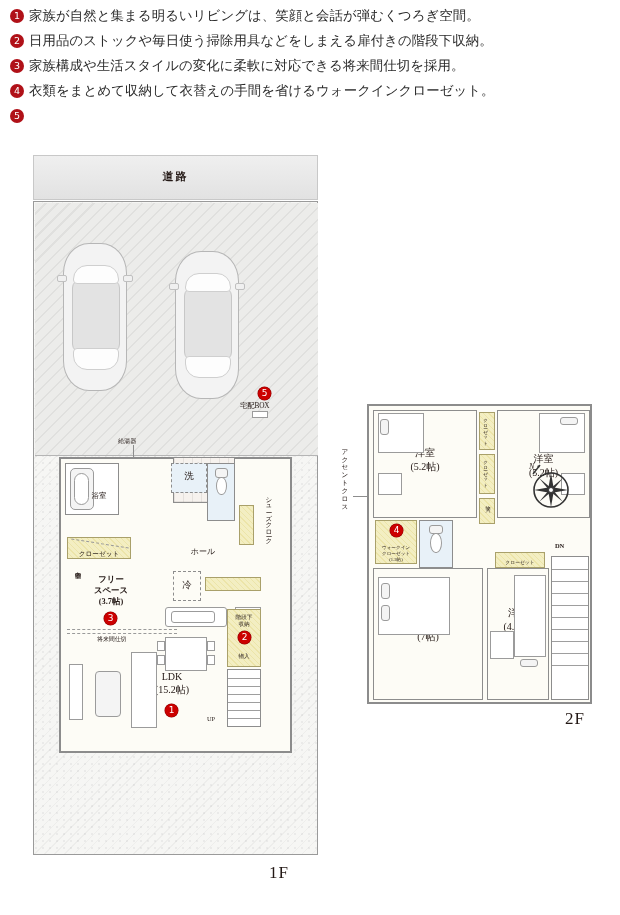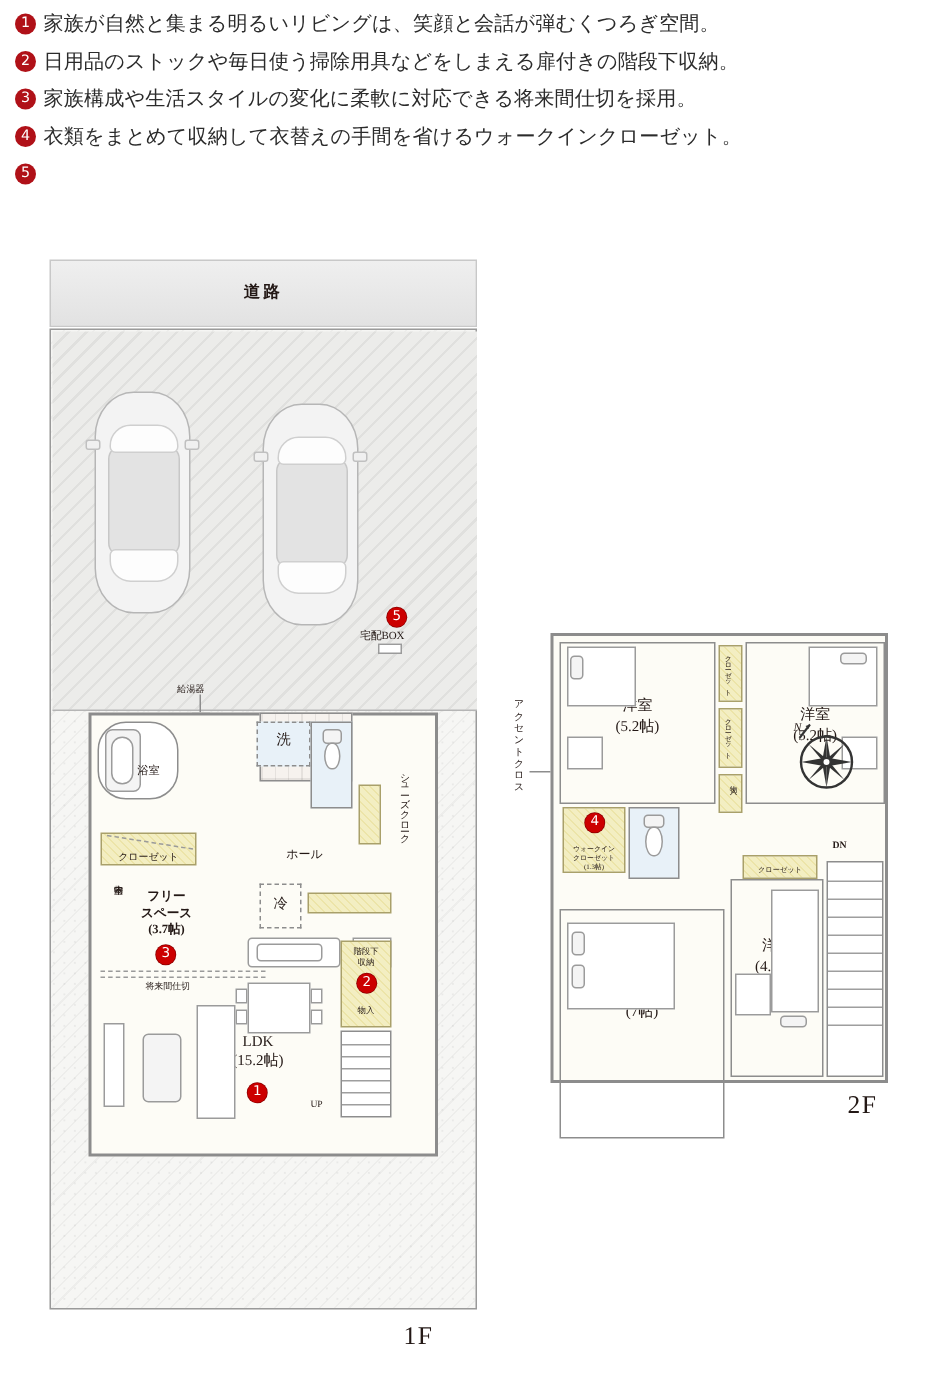--- a/index.html
+++ b/index.html
@@ -17,21 +17,21 @@
     background:#b01118;color:#fff;font-size:9.5px;line-height:14px;
     text-align:center;font-family:"DejaVu Sans",sans-serif;
     margin-top:3px;margin-right:5px;
   }
   .feat-txt{
     font-size:13.4px;line-height:20px;letter-spacing:.1px;
     white-space:nowrap;color:#2b2b2b;
   }
 
   
-  #plan{position:absolute;left:0;top:150px;width:620px;height:765px;}
+  #plan{position:absolute;left:0;top:132px;width:620px;height:765px;}
 
   
   #f1{position:absolute;left:33px;top:23px;width:285px;height:700px;}
 
   .road{
     position:absolute;left:0;top:0;width:285px;height:45px;
     background:linear-gradient(#efefef,#e2e2e2);
     border:1px solid #c8c8c8;box-sizing:border-box;
   }
   .road span{
@@ -217,21 +217,21 @@
       <div class="lbl" style="left:84px;top:235px;font-size:6.2px;">給湯器</div>
       <div class="leaderv" style="left:99px;top:243px;height:12px;"></div>
       <div class="fx g" style="left:94px;top:255px;width:12px;height:10px;"></div>
 
       <div class="house1">
 
         <div class="rm w fill-tile" style="left:112px;top:-2px;width:62px;height:46px;">
           <div class="rmlabel" style="top:4px;font-size:8px;">ポーチ</div>
         </div>
 
-        <div class="rm w fill-white" style="left:4px;top:4px;width:54px;height:52px;border-radius:19px;">
+        <div class="rm w fill-white" style="left:4px;top:4px;width:54px;height:52px;">
           <div class="fx g" style="left:4px;top:4px;width:24px;height:42px;border-radius:5px;"></div>
           <div class="fx" style="left:8px;top:9px;width:15px;height:32px;border-radius:14px;"></div>
           <div class="rmlabel" style="top:27px;left:8px;right:-6px;font-size:7.5px;">浴室</div>
         </div>
 
 
         <div class="rm fill-blue" style="left:110px;top:4px;width:36px;height:30px;border:1.2px dashed #8d8d8d;">
           <div class="rmlabel" style="top:8px;font-size:9.5px;">洗</div>
         </div>
 
@@ -354,21 +354,21 @@
       <div class="rm w fill-blue" style="left:50px;top:114px;width:34px;height:48px;">
         <div class="fx g" style="left:9px;top:4px;width:14px;height:9px;border-radius:3px;"></div>
         <div class="fx" style="left:10px;top:12px;width:12px;height:20px;border-radius:50%/55%;"></div>
       </div>
 
 
       <div class="rm closet" style="left:126px;top:146px;width:50px;height:16px;">
         <div class="rmlabel" style="top:5px;font-size:4.8px;">クローゼット</div>
       </div>
 
-      <div class="rm w" style="left:4px;top:162px;width:110px;height:153px;margin-top:20px;">
+      <div class="rm w" style="left:4px;top:162px;width:110px;height:132px;">
         <div class="rmlabel big" style="top:48px;">洋室</div>
         <div class="rmlabel big" style="top:62px;">(7帖)</div>
         <div class="fx" style="left:4px;top:8px;width:72px;height:58px;"></div>
         <div class="fx g" style="left:7px;top:14px;width:9px;height:16px;border-radius:3px;"></div>
         <div class="fx g" style="left:7px;top:36px;width:9px;height:16px;border-radius:3px;"></div>
       </div>
 
       <div class="rm w" style="left:118px;top:162px;width:62px;height:132px;">
         <div class="rmlabel big" style="top:38px;">洋室</div>
         <div class="rmlabel big" style="top:52px;">(4.3帖)</div>

